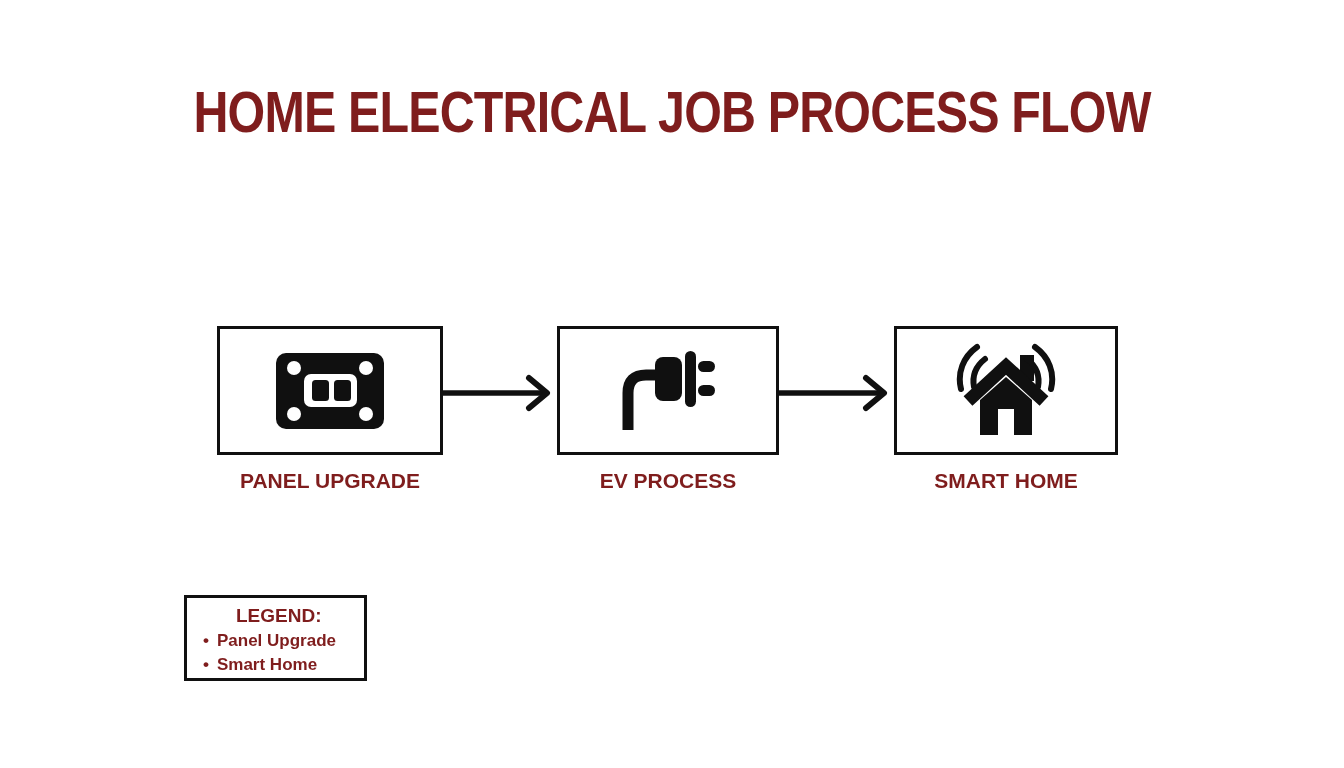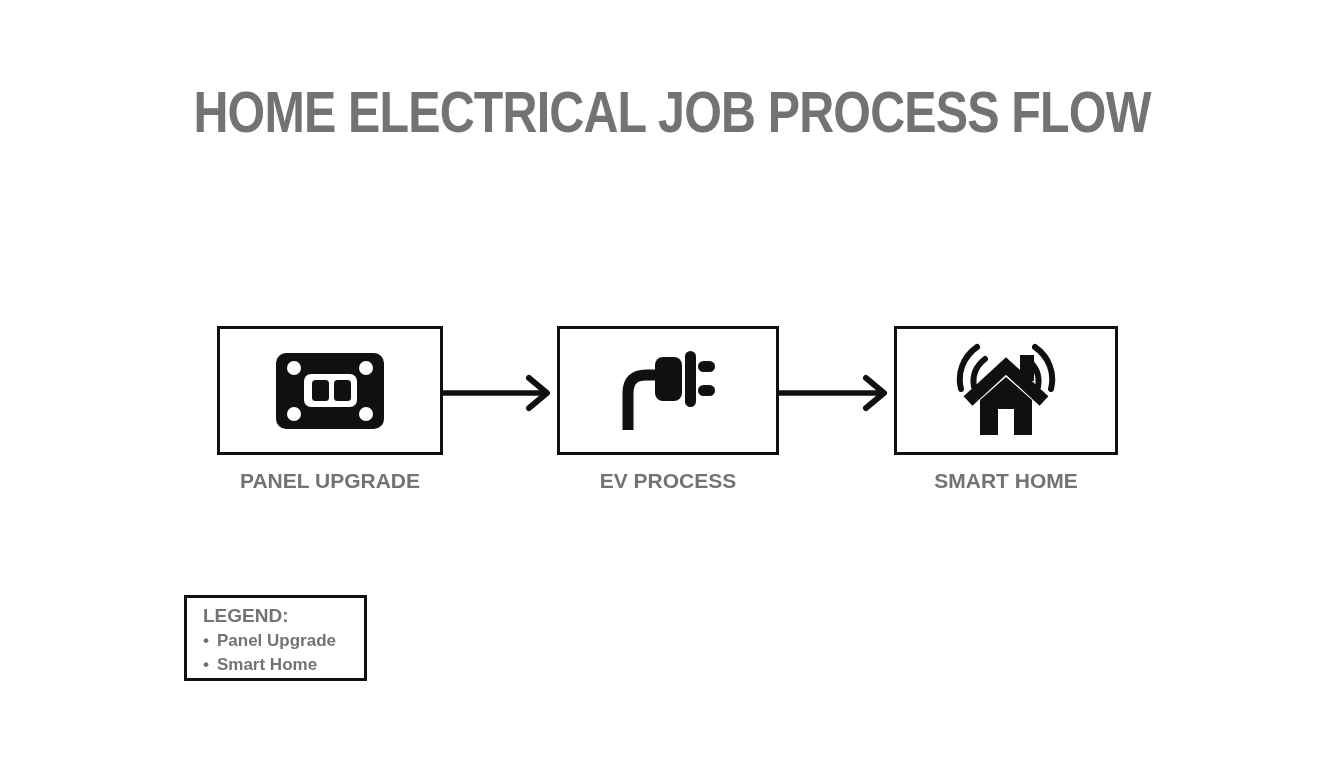--- a/index.html
+++ b/index.html
@@ -1,21 +1,21 @@
 <!DOCTYPE html>
 <html><head>
 <meta charset="utf-8">
 <style>
   html,body{margin:0;padding:0;background:#ffffff;}
   .stage{
     position:relative;
     width:1344px;height:768px;
     background:#ffffff;
     font-family:"Liberation Sans","DejaVu Sans",sans-serif;
-    color:#737373;
+    color:#7f1d1d;
     overflow:hidden;
   }
   .title{
     position:absolute;
     top:82px;left:0;width:1344px;
     text-align:center;
     font-size:57px;
     font-weight:bold;
     line-height:60px;
     letter-spacing:-1px;
@@ -67,20 +67,21 @@
     width:183px;height:86px;
     border:3px solid #101010;
     box-sizing:border-box;
     background:#ffffff;
     padding:5px 0 0 16px;
   }
   .legend-title{
     font-size:19px;
     font-weight:bold;
     line-height:26px;
+    margin-left:33px;
   }
   .legend-item{
     font-size:17px;
     font-weight:600;
     line-height:24px;
     display:flex;
     align-items:center;
   }
   .legend-bullet{
     font-size:17px;

